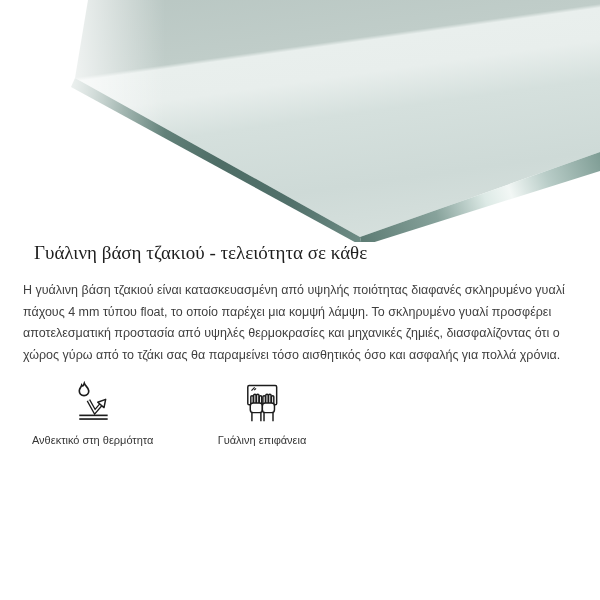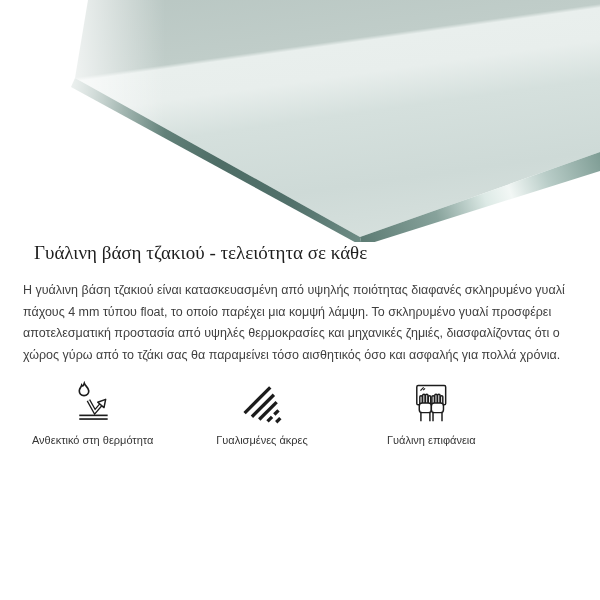--- a/index.html
+++ b/index.html
@@ -67,32 +67,20 @@
           <path d="M19 21 L26 33.5 L32.5 26" stroke="#ffffff" stroke-width="1.6"></path>
           <polygon points="37.8,20 36,29 29.2,23.2" fill="#ffffff" stroke-width="1.6" stroke-linejoin="round"></polygon>
         </svg>
       </span>
       <span class="flabel">Ανθεκτικό στη θερμότητα</span>
     </div>
 
 
 
 
-    <div class="feature">
-      <span class="ficon">
-        <svg viewBox="0 0 48 48" fill="none" stroke="#1c1c1c" stroke-width="3.6">
-          <path d="M5 35 L33 7"></path>
-          <path d="M13 39 L37 15"></path>
-          <path d="M21 42 L40 23"></path>
-          <path d="M30 44 L42 32" stroke-dasharray="7 3.5"></path>
-          <path d="M39.5 45 L44 40.5"></path>
-        </svg>
-      </span>
-      <span class="flabel">Γυαλισμένες άκρες</span>
-    </div>
 
     <div class="feature">
       <span class="ficon">
         <svg viewBox="0 0 48 48" fill="none" stroke="#1c1c1c" stroke-width="1.6" stroke-linejoin="round">
           <rect x="8.5" y="5" width="31.5" height="21" rx="1.5"></rect>
           <path d="M12.5 10.5 L16 7" stroke-width="1.3"></path>
           <path d="M15.5 10 L17.5 8" stroke-width="1.3"></path>
           <g fill="#ffffff">
             <rect x="11.8" y="16" width="2.7" height="10.5" rx="1.3"></rect>
             <rect x="14.9" y="14.5" width="2.7" height="12" rx="1.3"></rect>

